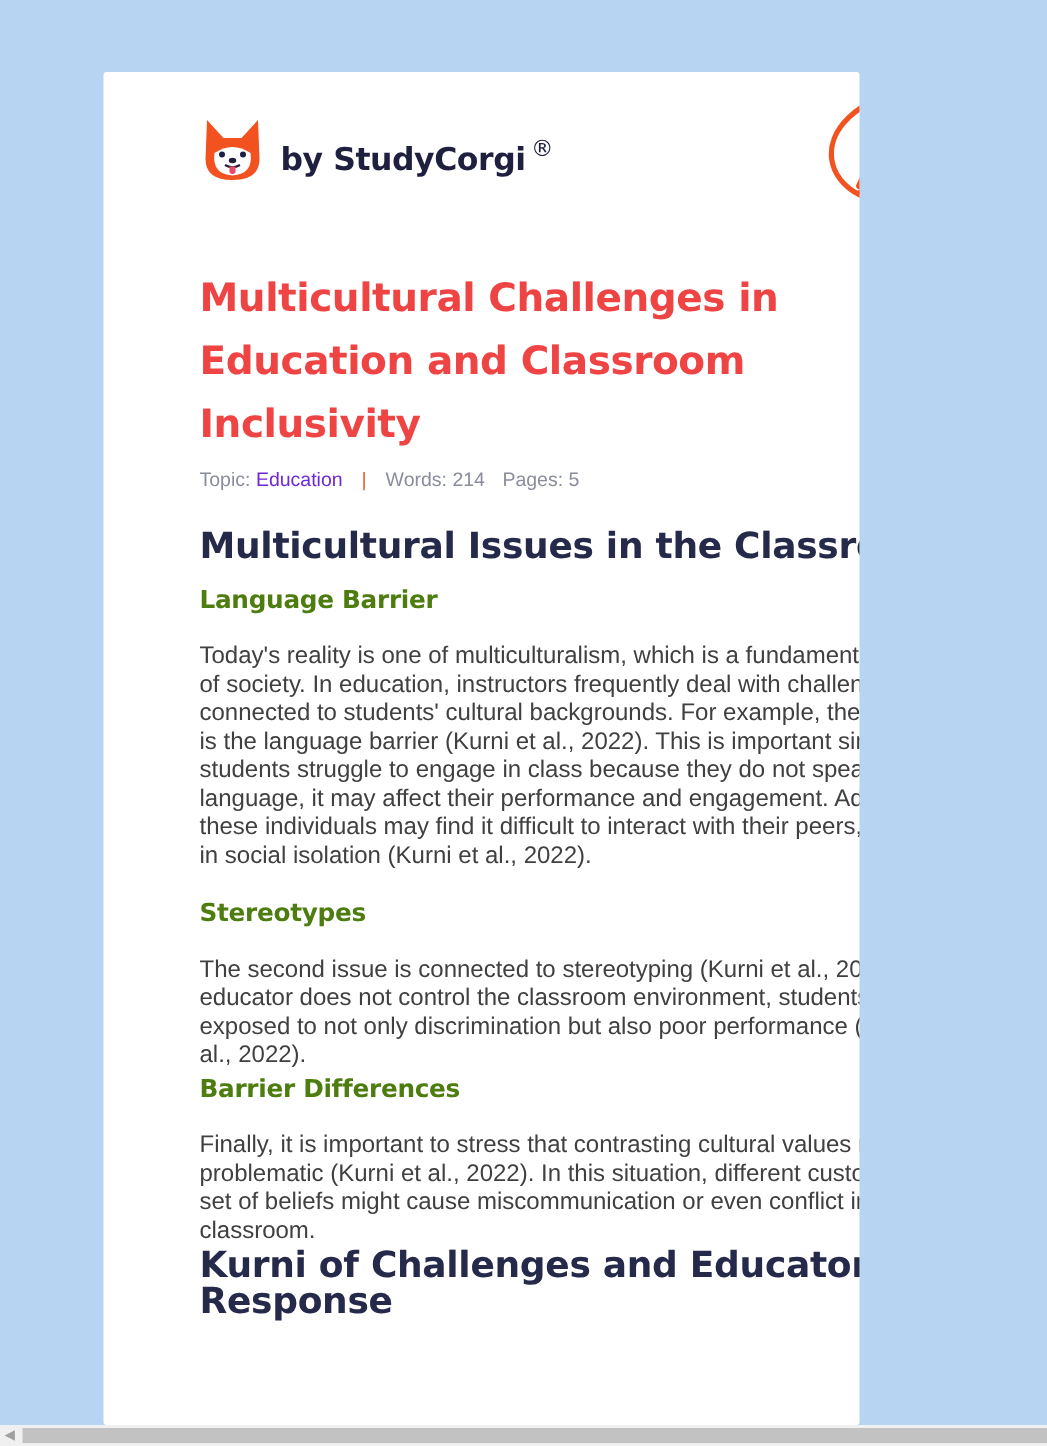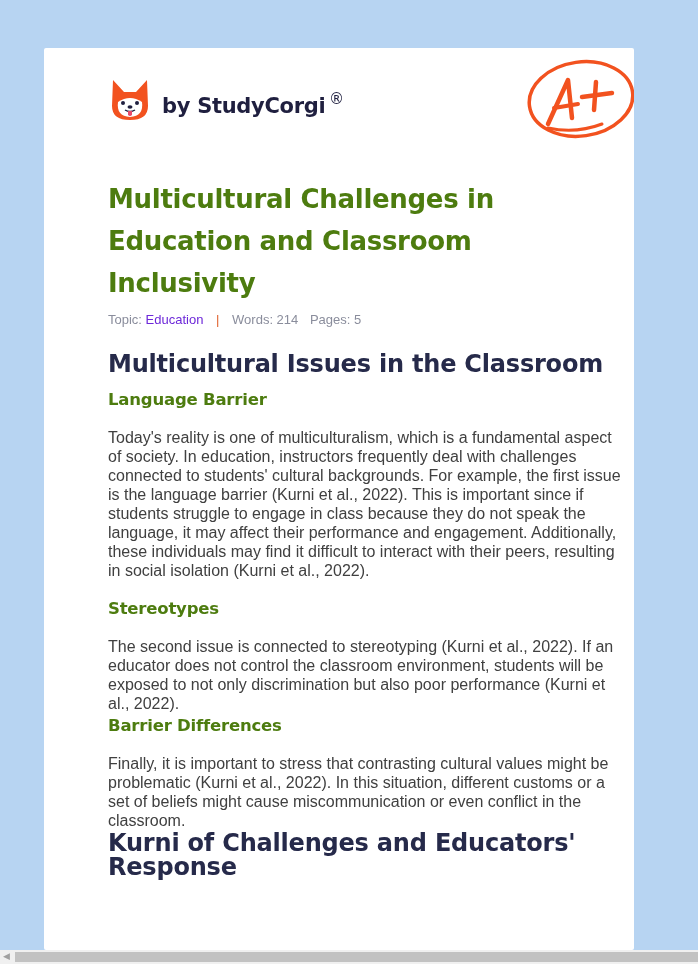--- a/index.html
+++ b/index.html
@@ -3,35 +3,35 @@
 <meta charset="utf-8">
 <style>
   html, body { margin: 0; padding: 0; }
   body {
     width: 698px; height: 964px; overflow: hidden;
     background: #b7d4f2;
     font-family: "Liberation Sans", sans-serif;
     position: relative;
   }
   .page {
-    position: absolute; left: 44px; top: 48px; width: 590px; height: 902px;
+    position: absolute; left: 69px; top: 48px; width: 504px; height: 902px;
     background: #ffffff; border-radius: 2px; overflow: hidden;
   }
   .logo { position: absolute; left: 66px; top: 28px; height: 46px; display: flex; align-items: center; }
   .logo-text {
     position: absolute; left: 118px; top: 46px;
     font-family: "DejaVu Sans", sans-serif; font-weight: bold; font-size: 21px;
     color: #1f1f3f; letter-spacing: -0.3px; white-space: nowrap;
   }
   .logo-reg { position: absolute; left: 285px; top: 42px; font-size: 15px; color: #1f1f3f; font-family: "DejaVu Sans", sans-serif; }
   .grade { position: absolute; left: 482px; top: 10px; width: 110px; height: 82px; }
   .title {
     position: absolute; left: 64px; top: 130px; width: 440px;
     font-family: "DejaVu Sans", sans-serif; font-weight: bold; font-size: 26px;
-    line-height: 42px; color: #4d7c0f; margin: 0; letter-spacing: -0.3px;
+    line-height: 42px; color: #ef4444; margin: 0; letter-spacing: -0.3px;
   }
   .meta {
     position: absolute; left: 64px; top: 264px; font-size: 13px; color: #8a8d9c;
     font-family: "Liberation Sans", sans-serif; white-space: nowrap;
   }
   .meta .topic-val { color: #6d28d9; }
   .meta .sep { color: #e0612c; margin: 0 9px; }
   .meta .words { margin-right: 8px; }
   .content { position: absolute; left: 64px; top: 304px; width: 520px; }
   h2 {

